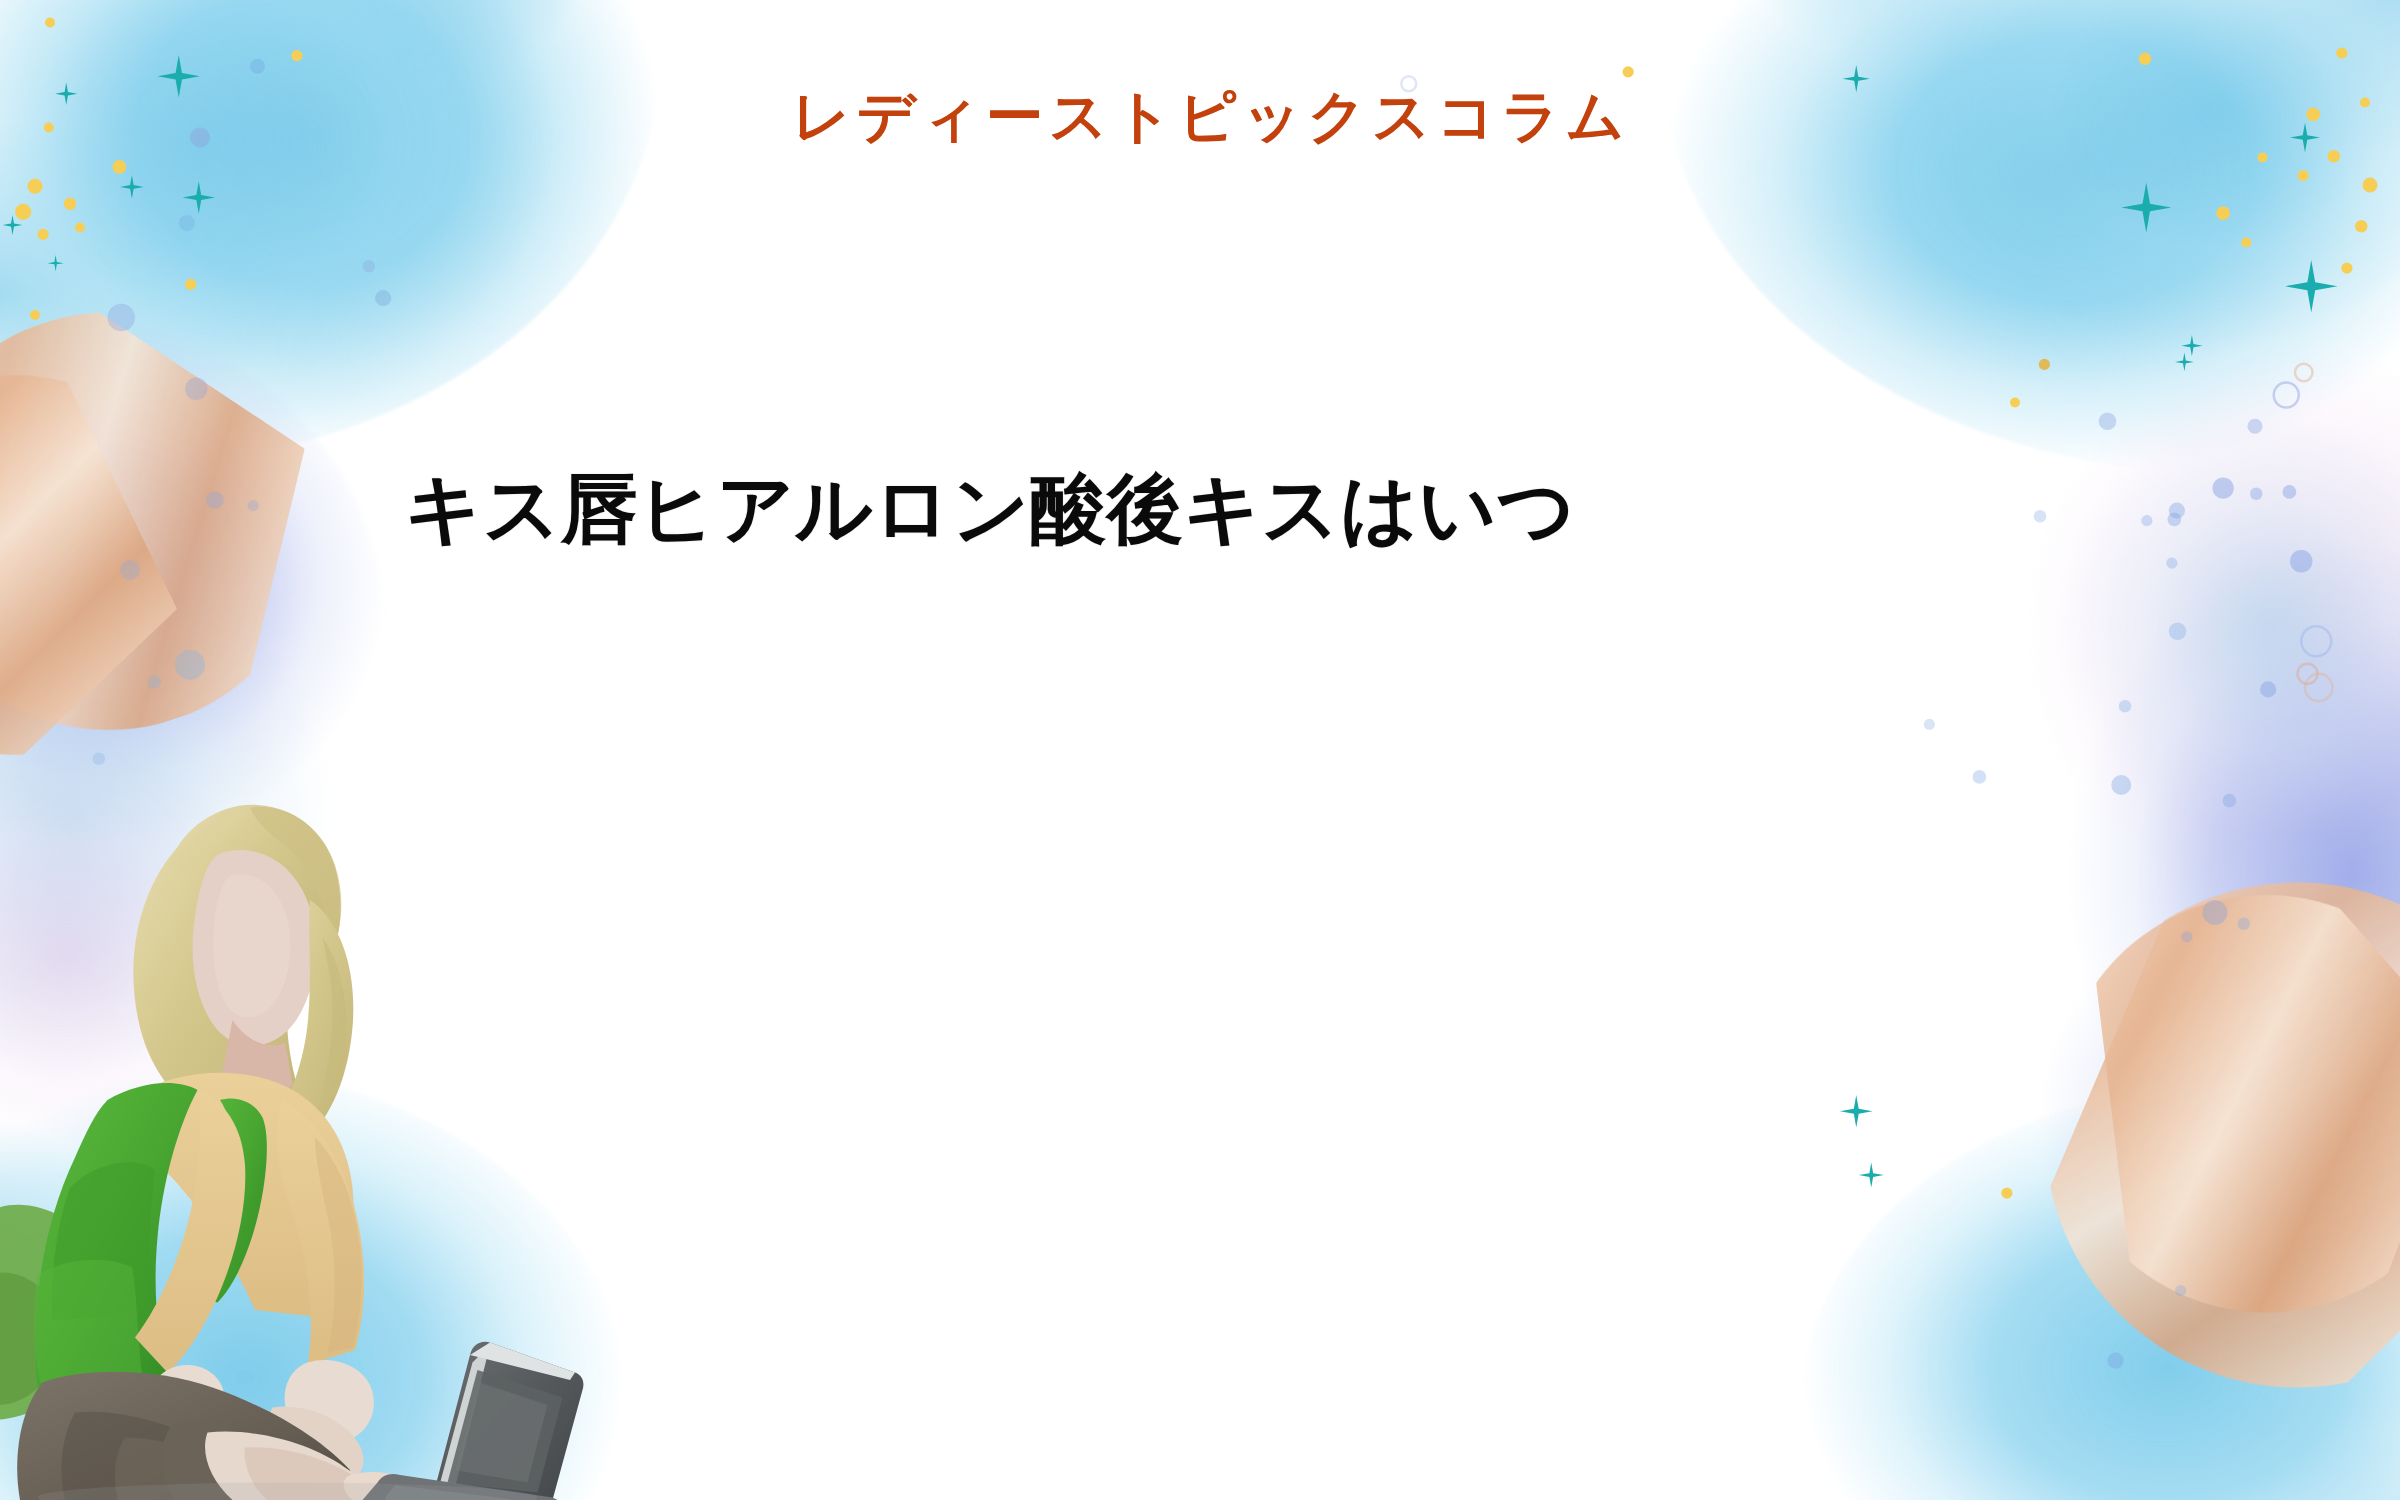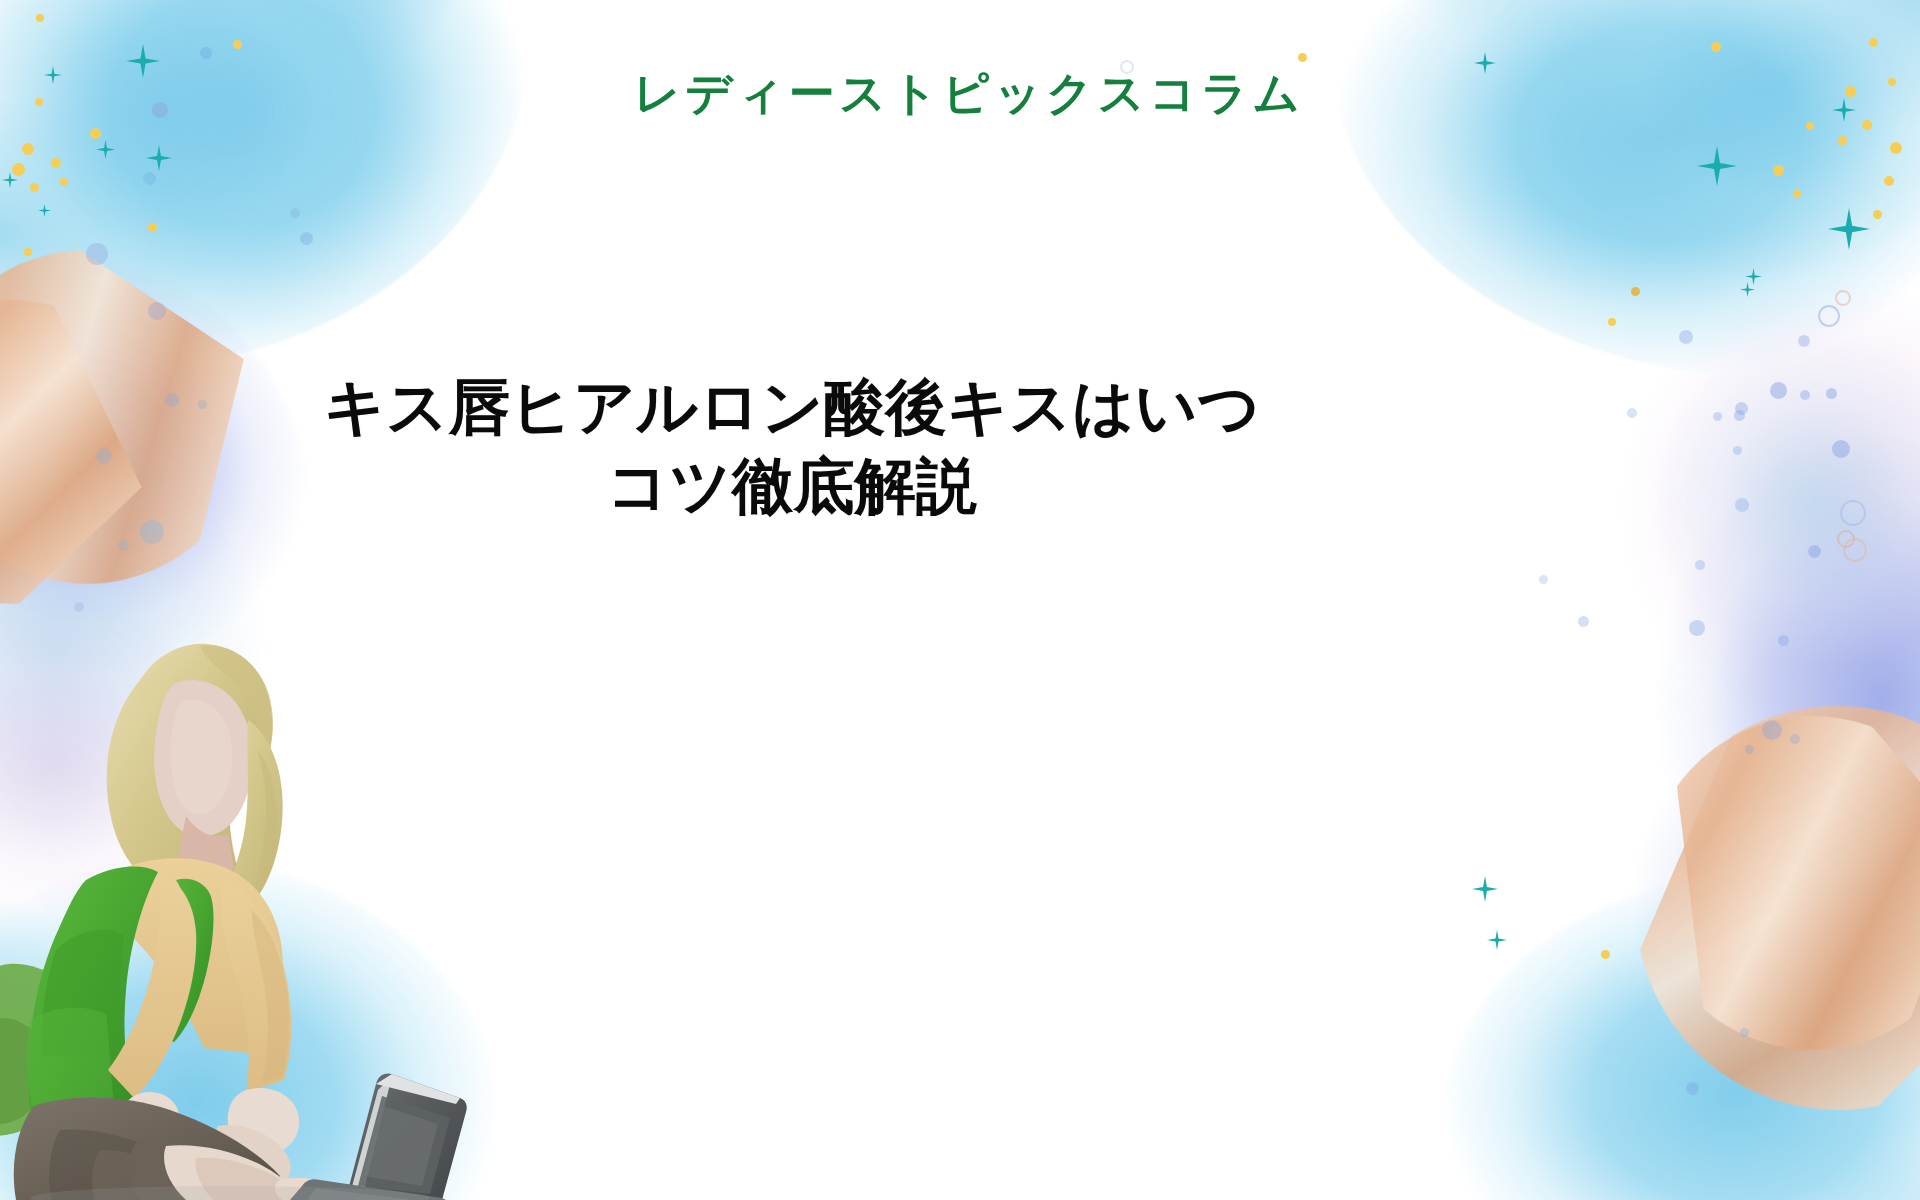--- a/index.html
+++ b/index.html
@@ -396,20 +396,19 @@
       <path d="M386 534 L 402 524 L 470 548 L 466 554 Z" fill="#dfe3e4"></path>
       <path d="M368 636 L 392 546 L 460 568 L 440 644 Z" fill="#5d6163" opacity=".85"></path>
       <path d="M374 626 L 394 556 L 448 574 L 432 636 Z" fill="#767a7c" opacity=".45"></path>
       <path d="M300 650 L 312 636 C 316 630, 322 628, 330 630 L 452 648 L 456 650 Z" fill="#6f7375"></path>
       <path d="M318 648 L 326 638 L 440 652 L 320 652 Z" fill="#83878a" opacity=".6"></path>
 
       <ellipse cx="240" cy="648" rx="200" ry="12" fill="#9aa0a4" opacity=".18"></ellipse>
     </svg>
   </div>
 
-  <div class="eyebrow" style="color: #15803d;">レディーストピックスコラム</div>
+  <div class="eyebrow" style="color: #c2410c;">レディーストピックスコラム</div>
 
   <div class="headline" style="color: rgb(10, 10, 10);">
     <span class="ln">キス唇ヒアルロン酸後キスはいつ</span>
-    <span class="ln">コツ徹底解説</span>
   </div>
 
 </div>
 
 </body></html>

